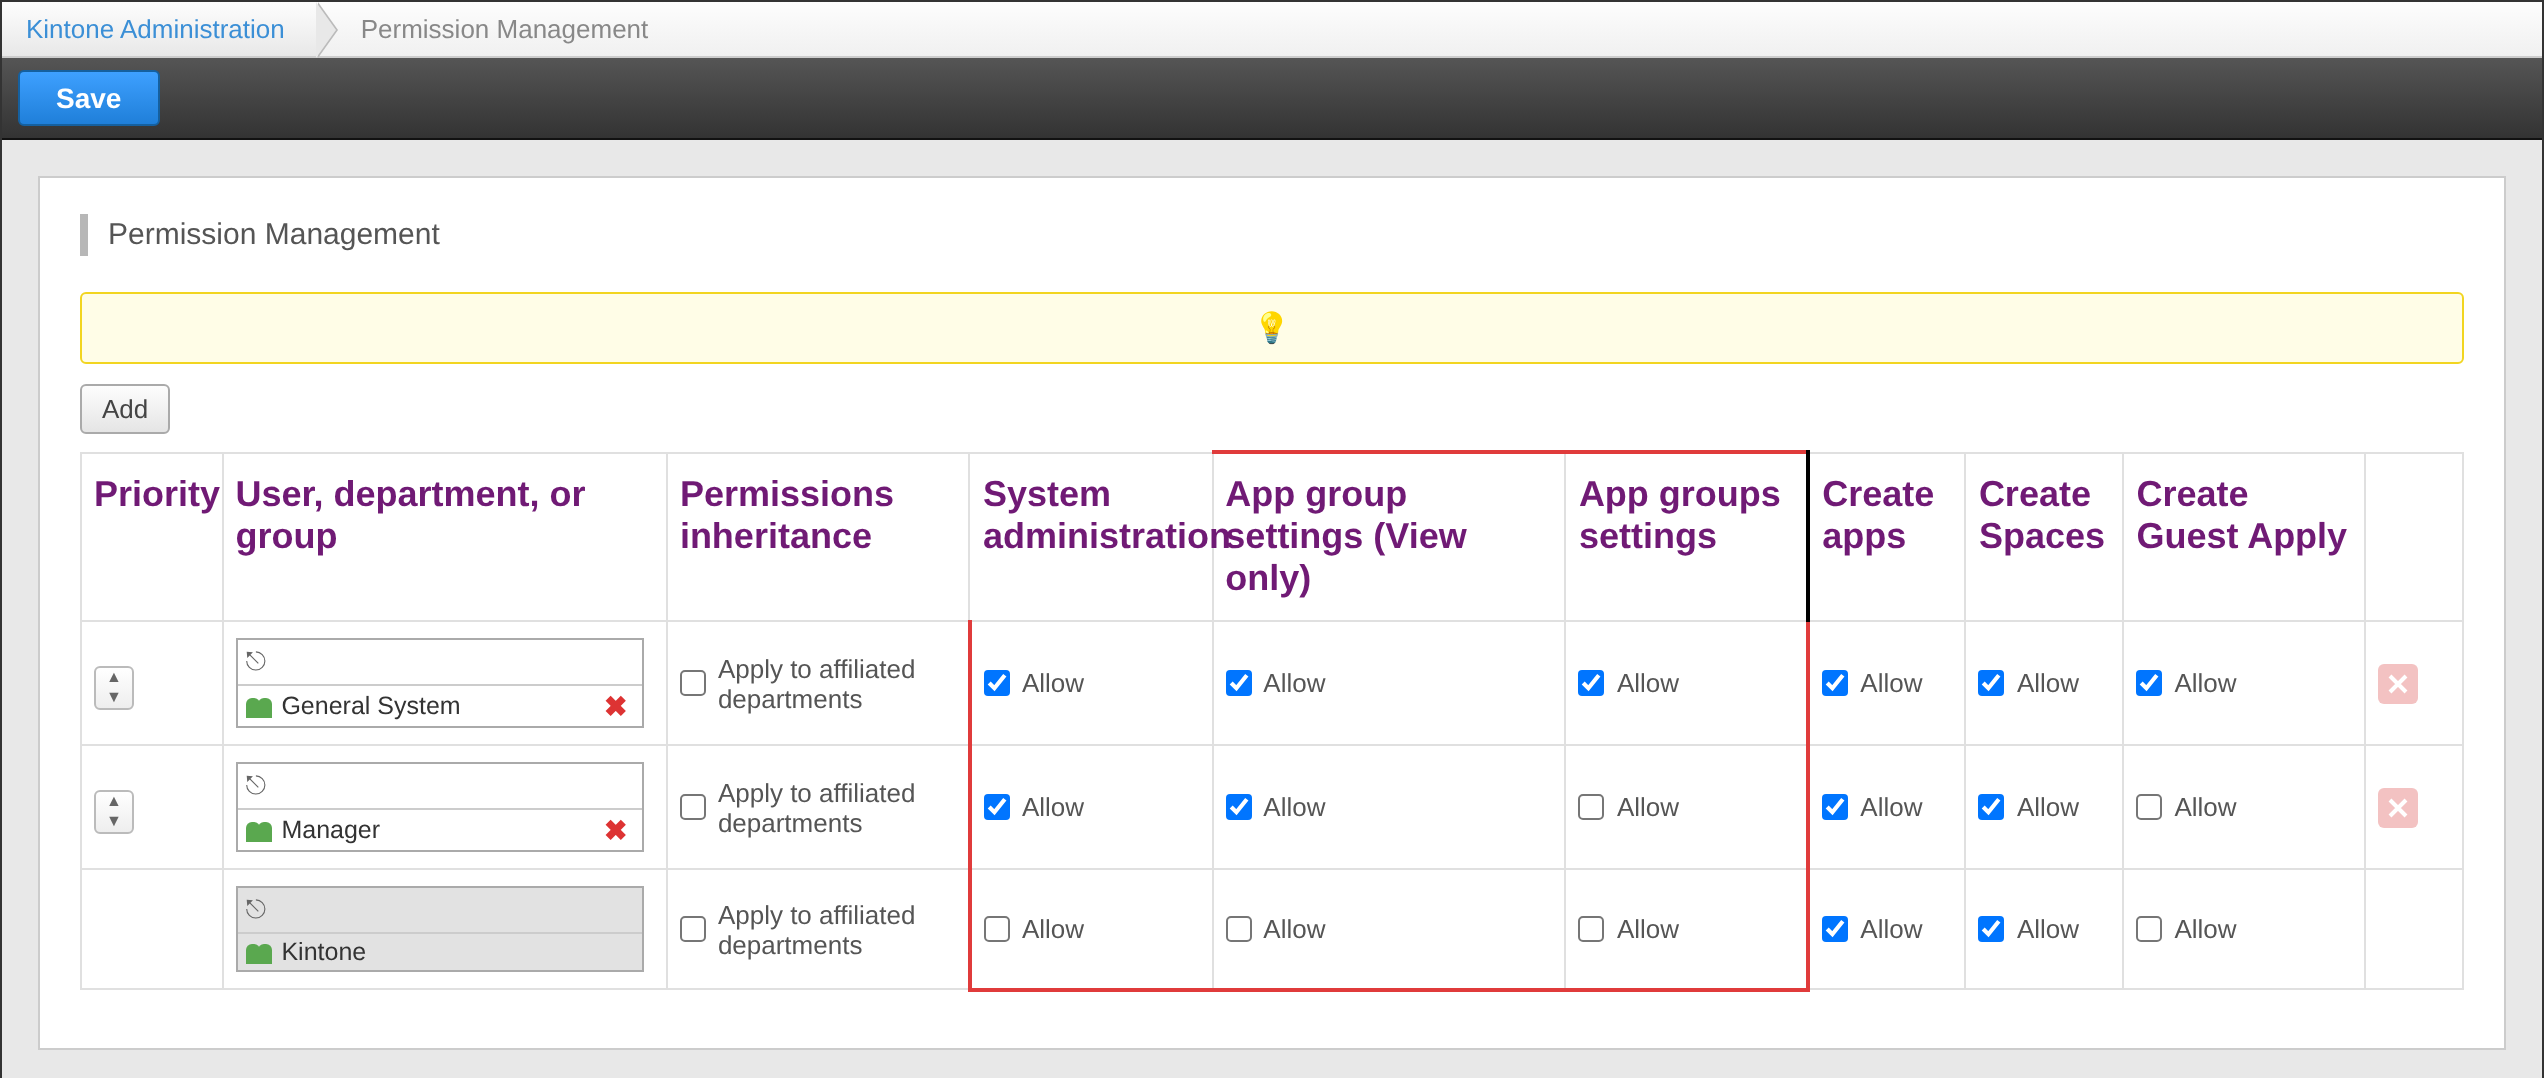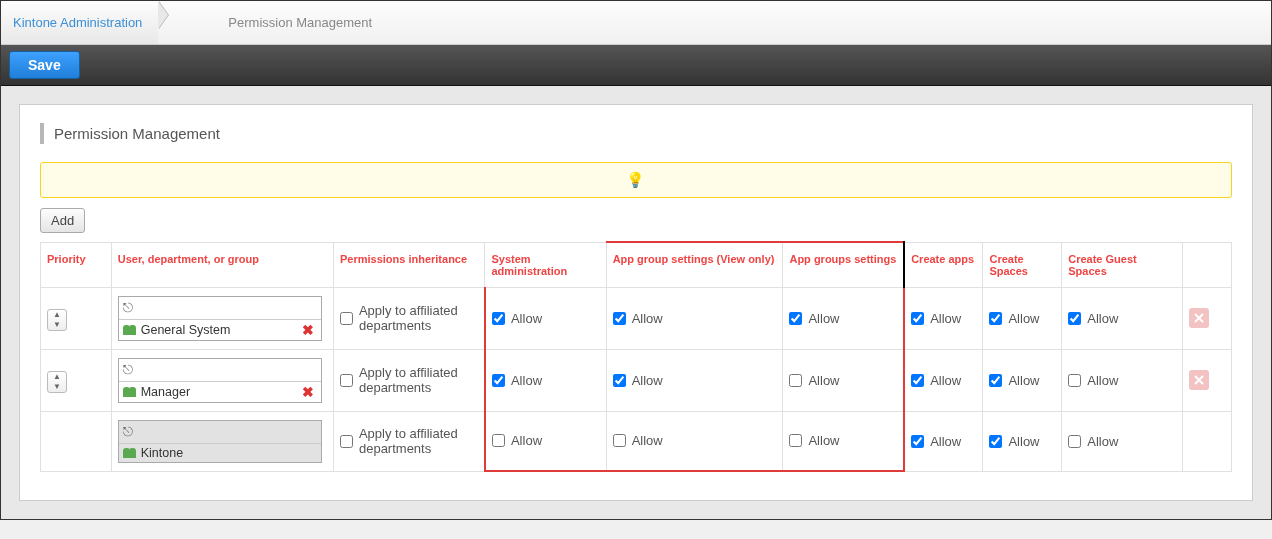--- a/index.html
+++ b/index.html
@@ -1,35 +1,35 @@
 <!DOCTYPE html>
 <html><head>
 <meta charset="utf-8">
 <style>
 * { box-sizing: border-box; margin: 0; padding: 0; }
 body { font-family: Arial, Helvetica, sans-serif; font-size: 13px; color: #333; background: #f0f0f0; }
 .outer { border: 1px solid #333; width: 1272px; }
-.breadcrumb-bar { background: linear-gradient(#fdfdfd, #f0f0f0); border-bottom: 1px solid #ccc; padding: 0; display: flex; align-items: stretch; height: 44px; gap: 48px; }
+.breadcrumb-bar { background: linear-gradient(#fdfdfd, #f0f0f0); border-bottom: 1px solid #ccc; padding: 0; display: flex; align-items: stretch; height: 28px; }
 .breadcrumb-item { display: flex; align-items: center; padding: 0 16px 0 12px; position: relative; font-size: 13px; color: #666; }
 .breadcrumb-item.link { color: #3b8fd6; cursor: pointer; background: linear-gradient(#fdfdfd, #e8e8e8); }
 .breadcrumb-item.link::after { content: ""; position: absolute; right: -10px; top: 0; width: 0; height: 0; border-top: 14px solid transparent; border-bottom: 14px solid transparent; border-left: 10px solid #e8e8e8; z-index: 2; }
 .breadcrumb-item.link::before { content: ""; position: absolute; right: -11px; top: 0; width: 0; height: 0; border-top: 14px solid transparent; border-bottom: 14px solid transparent; border-left: 10px solid #bbb; z-index: 1; }
 .breadcrumb-item.current { padding-left: 22px; color: #888; }
 .toolbar { background: linear-gradient(#555, #333); padding: 6px 8px; border-bottom: 1px solid #111; }
 .btn-save { background: linear-gradient(#3ea0ff, #1f7fd9); color: #fff; border: 1px solid #15609f; border-radius: 3px; padding: 5px 18px; font-size: 14px; font-weight: bold; cursor: pointer; }
 .main { background: #e8e8e8; padding: 18px; }
 .panel { background: #fff; border: 1px solid #ccc; padding: 18px 20px 28px; }
 .page-title { border-left: 4px solid #b7b7b7; padding: 2px 10px; font-size: 15px; color: #555; margin-bottom: 18px; }
 .desc { color: #555; font-size: 13px; line-height: 1.6; margin-bottom: 14px; }
 .info-banner { background: #fffde7; border: 1px solid #f2d520; border-radius: 3px; padding: 8px 12px; display: flex; align-items: center; justify-content: center; gap: 20px; color: #7a6b1d; font-weight: bold; font-size: 13px; margin-bottom: 10px; }
 .info-banner .lightbulb { color: #d9b300; font-size: 15px; }
 .btn-add { background: linear-gradient(#fdfdfd, #e5e5e5); border: 1px solid #aaa; border-radius: 3px; padding: 4px 10px; font-size: 13px; cursor: pointer; color: #444; margin-bottom: 8px; }
 table.perm { border-collapse: collapse; width: 100%; table-layout: fixed; }
 table.perm th, table.perm td { border: 1px solid #e0e0e0; padding: 8px 6px; vertical-align: middle; text-align: left; }
-table.perm th { font-size: 11px; color: #ef4444; font-weight: bold; background: #fff; vertical-align: top; padding-top: 10px; padding-bottom: 10px; }
+table.perm th { font-size: 18px; color: #701a75; font-weight: bold; background: #fff; vertical-align: top; padding-top: 10px; padding-bottom: 10px; }
 .col-priority { width: 70px; }
 .col-user { width: 220px; }
 .col-inherit { width: 150px; }
 .col-perm { width: 120px; }
 .col-perm-wide { width: 175px; }
 .col-perm-narrow { width: 78px; }
 .col-del { width: 48px; }
 .priority-ctrl { display: inline-flex; flex-direction: column; border: 1px solid #bbb; border-radius: 3px; background: linear-gradient(#fff,#eee); width: 20px; cursor: pointer; }
 .priority-ctrl span { font-size: 8px; line-height: 10px; text-align: center; color: #666; }
 .user-box { border: 1px solid #aaa; background: #fff; width: 204px; }
@@ -88,21 +88,21 @@
         <thead>
           <tr>
             <th>Priority</th>
             <th>User, department, or group</th>
             <th>Permissions inheritance</th>
             <th class="highlight-box" style="border-right:1px solid #e0e0e0;border-bottom:1px solid #e0e0e0;">System administration</th>
             <th style="border-top:2px solid #e03b3b;border-bottom:1px solid #e0e0e0;">App group settings (View only)</th>
             <th style="border-top:2px solid #e03b3b;border-right:2px solid #000000;border-bottom:1px solid #e0e0e0;">App groups settings</th>
             <th>Create apps</th>
             <th>Create Spaces</th>
-            <th>Create Guest Spaces</th>
+            <th>Create Guest Apply</th>
             <th></th>
           </tr>
         </thead>
         <tbody id="perm-body">
             <tr>
               <td class="cell-center"><div class="priority-ctrl">
                   <span>▲</span>
                   <span>▼</span>
                 </div></td>
               <td>

